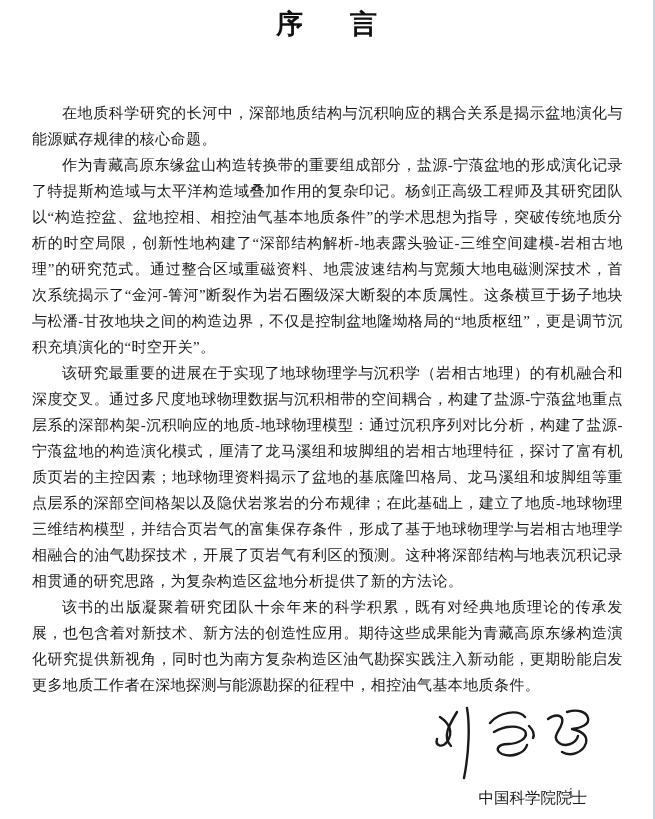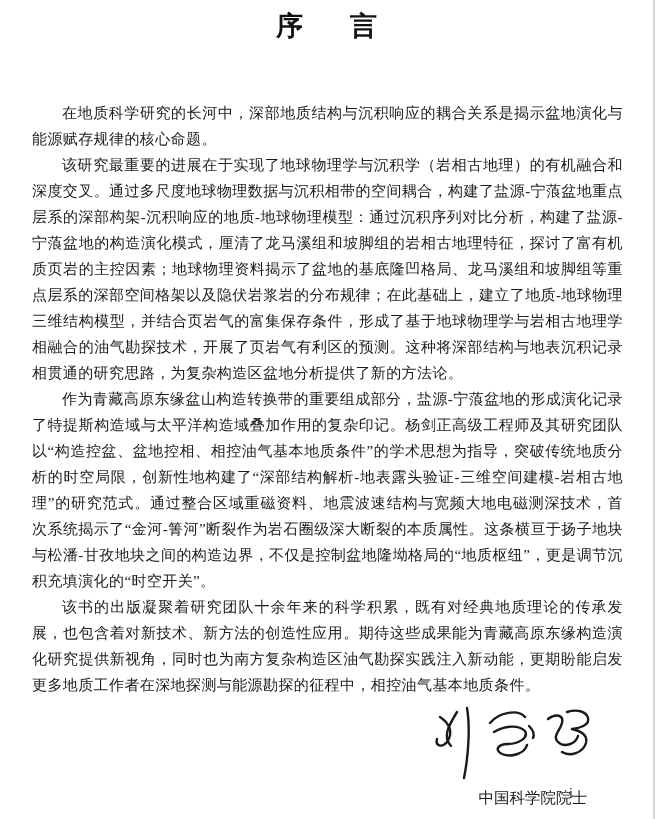--- a/index.html
+++ b/index.html
@@ -13,21 +13,21 @@
     overflow: hidden;
     font-family: "Liberation Serif", serif;
     color: #1b1b1b;
   }
   .title {
     margin: 0;
     padding-top: 9px;
     text-align: center;
     text-indent: 10px;
     letter-spacing: 10px;
-    font-family: Liberation Serif, serif;
+    font-family: Liberation Mono, monospace;
     font-weight: 700;
     font-size: 27px;
     line-height: 34px;
     color: #111111;
   }
   .body-text {
     margin: 57px 30px 0 32px;
   }
   .body-text p {
     margin: 0;
@@ -72,22 +72,22 @@
 </style>
 </head>
 <body>
 
 <div class="page">
 
   <h1 class="title">序　言</h1>
 
   <div class="body-text">
     <p>在地质科学研究的长河中，深部地质结构与沉积响应的耦合关系是揭示盆地演化与能源赋存规律的核心命题。</p>
+    <p>作为青藏高原东缘盆山构造转换带的重要组成部分，盐源-宁蒗盆地的形成演化记录了特提斯构造域与太平洋构造域叠加作用的复杂印记。杨剑正高级工程师及其研究团队以“构造控盆、盆地控相、相控油气基本地质条件”的学术思想为指导，突破传统地质分析的时空局限，创新性地构建了“深部结构解析-地表露头验证-三维空间建模-岩相古地理”的研究范式。通过整合区域重磁资料、地震波速结构与宽频大地电磁测深技术，首次系统揭示了“金河-箐河”断裂作为岩石圈级深大断裂的本质属性。这条横亘于扬子地块与松潘-甘孜地块之间的构造边界，不仅是控制盆地隆坳格局的“地质枢纽”，更是调节沉积充填演化的“时空开关”。</p>
     <p>该研究最重要的进展在于实现了地球物理学与沉积学（岩相古地理）的有机融合和深度交叉。通过多尺度地球物理数据与沉积相带的空间耦合，构建了盐源-宁蒗盆地重点层系的深部构架-沉积响应的地质-地球物理模型：通过沉积序列对比分析，构建了盐源-宁蒗盆地的构造演化模式，厘清了龙马溪组和坡脚组的岩相古地理特征，探讨了富有机质页岩的主控因素；地球物理资料揭示了盆地的基底隆凹格局、龙马溪组和坡脚组等重点层系的深部空间格架以及隐伏岩浆岩的分布规律；在此基础上，建立了地质-地球物理三维结构模型，并结合页岩气的富集保存条件，形成了基于地球物理学与岩相古地理学相融合的油气勘探技术，开展了页岩气有利区的预测。这种将深部结构与地表沉积记录相贯通的研究思路，为复杂构造区盆地分析提供了新的方法论。</p>
-    <p>作为青藏高原东缘盆山构造转换带的重要组成部分，盐源-宁蒗盆地的形成演化记录了特提斯构造域与太平洋构造域叠加作用的复杂印记。杨剑正高级工程师及其研究团队以“构造控盆、盆地控相、相控油气基本地质条件”的学术思想为指导，突破传统地质分析的时空局限，创新性地构建了“深部结构解析-地表露头验证-三维空间建模-岩相古地理”的研究范式。通过整合区域重磁资料、地震波速结构与宽频大地电磁测深技术，首次系统揭示了“金河-箐河”断裂作为岩石圈级深大断裂的本质属性。这条横亘于扬子地块与松潘-甘孜地块之间的构造边界，不仅是控制盆地隆坳格局的“地质枢纽”，更是调节沉积充填演化的“时空开关”。</p>
     <p>该书的出版凝聚着研究团队十余年来的科学积累，既有对经典地质理论的传承发展，也包含着对新技术、新方法的创造性应用。期待这些成果能为青藏高原东缘构造演化研究提供新视角，同时也为南方复杂构造区油气勘探实践注入新动能，更期盼能启发更多地质工作者在深地探测与能源勘探的征程中，相控油气基本地质条件。</p>
   </div>
 
   <div class="signature-row">
     <svg viewBox="0 0 175 80" role="img" aria-label="刘宝珺">
 
       <path class="sig-stroke" d="M20,16 C29,22 34,31 27,41 C22,47 15,45 17,38"></path>
       <path class="sig-stroke" d="M37,11 C29,24 22,36 31,45"></path>
       <path class="sig-stroke" d="M47,7 C50,24 49,52 44,77"></path>
 

